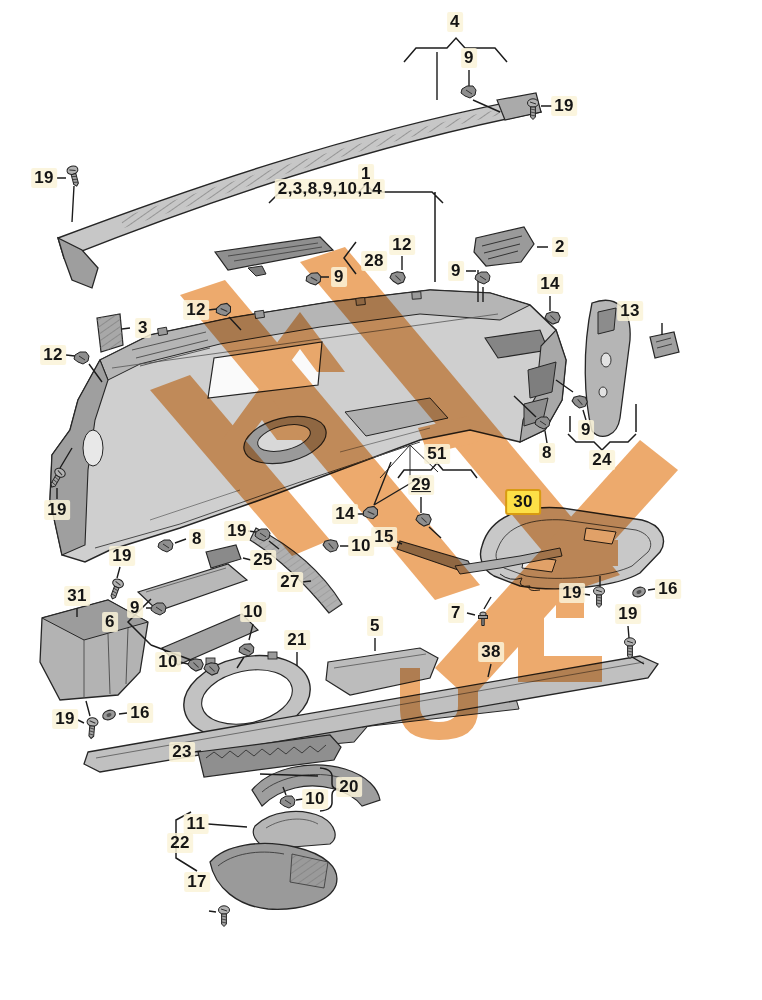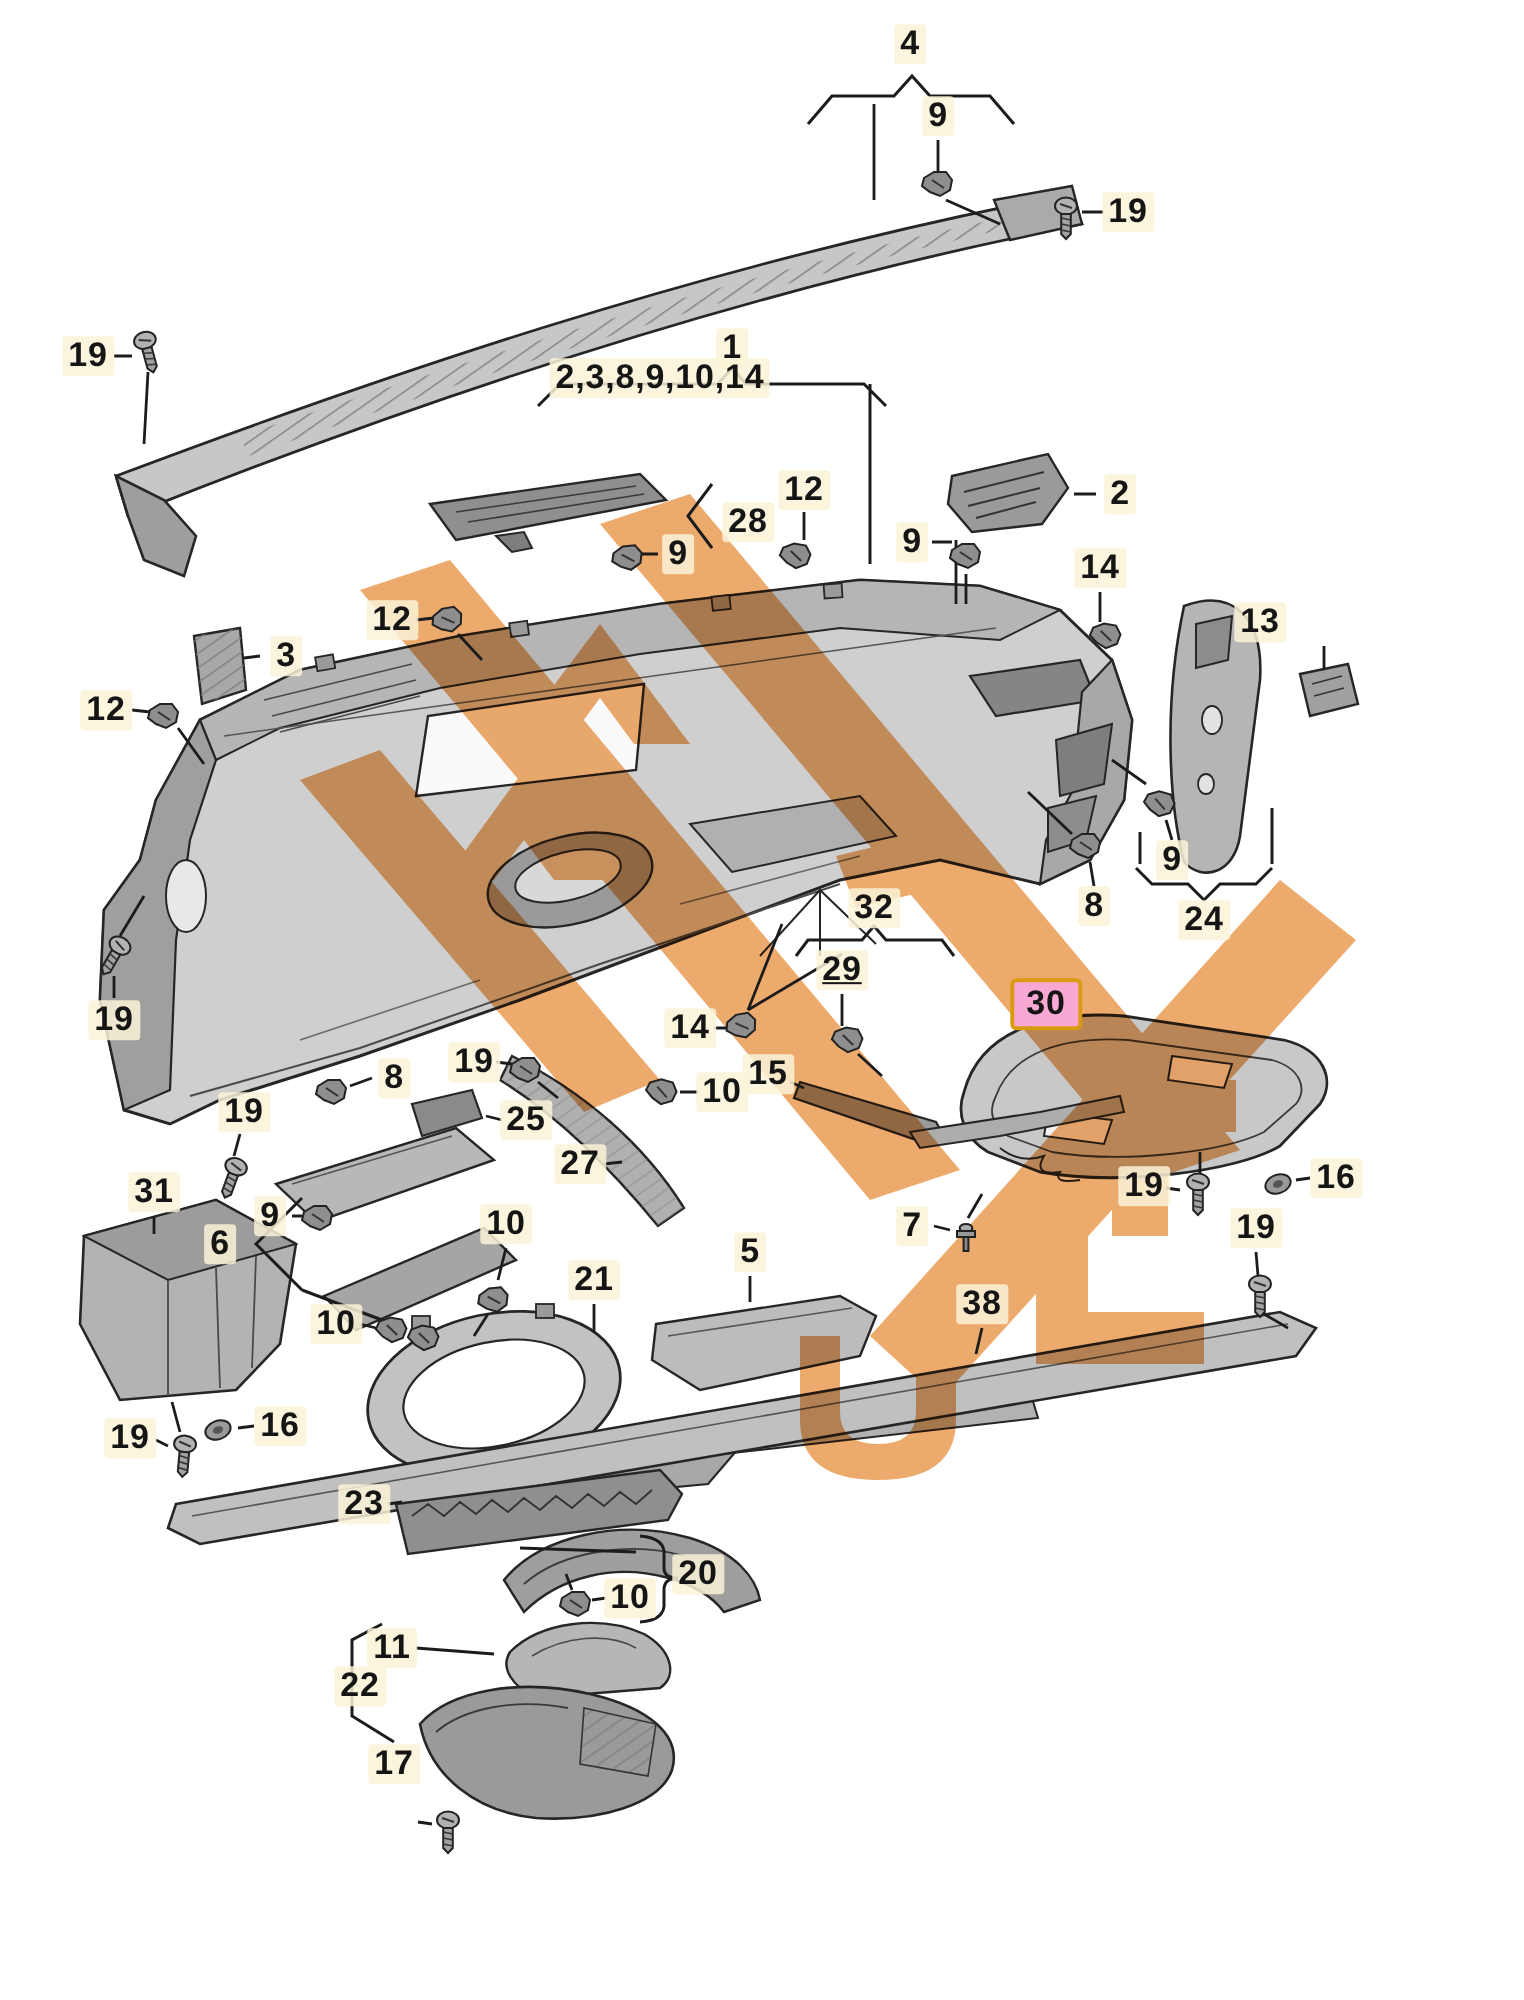--- a/index.html
+++ b/index.html
@@ -10,21 +10,21 @@
   }
   .stage svg{position:absolute;left:0;top:0;}
   #callout-layer{position:absolute;left:0;top:0;width:100%;height:100%;pointer-events:none;}
   .callout{
     position:absolute;transform:translate(-50%,-50%);
     font-weight:bold;font-size:17px;line-height:1.05;color:#151515;
     background:rgba(250,243,216,0.85);padding:1px 3px;border-radius:2px;
     white-space:nowrap;letter-spacing:0.4px;
   }
   .callout.highlighted{
-    background:#f9a8d4;border:2px solid #d89b12;padding:2px 6px;border-radius:3px;
+    background:#fde047;border:2px solid #d89b12;padding:2px 6px;border-radius:3px;
   }
 </style>
 </head>
 <body>
 
 <div class="stage">
 
 <svg width="762" height="1000" viewBox="0 0 762 1000">
   <defs>
     <pattern id="hatch" width="6" height="6" patternUnits="userSpaceOnUse" patternTransform="rotate(55)">
@@ -273,21 +273,21 @@
       <div class="callout" style="left: 560px; top: 247px;">2</div>
       <div class="callout" style="left: 550px; top: 284px;">14</div>
       <div class="callout" style="left: 630px; top: 311px;">13</div>
       <div class="callout" style="left: 196px; top: 310px;">12</div>
       <div class="callout" style="left: 143px; top: 328px;">3</div>
       <div class="callout" style="left: 53px; top: 355px;">12</div>
       <div class="callout" style="left: 586px; top: 430px;">9</div>
       <div class="callout" style="left: 547px; top: 453px;">8</div>
       <div class="callout" style="left: 602px; top: 460px;">24</div>
       <div class="callout" style="left: 57px; top: 510px;">19</div>
-      <div class="callout" style="left: 437px; top: 454px;">32</div>
+      <div class="callout" style="left: 437px; top: 454px;">51</div>
       <div class="callout" style="left: 421px; top: 485px; text-decoration: underline;">29</div>
       <div class="callout highlighted" style="left: 523px; top: 502px;">30</div>
       <div class="callout" style="left: 345px; top: 514px;">14</div>
       <div class="callout" style="left: 237px; top: 531px;">19</div>
       <div class="callout" style="left: 361px; top: 546px;">10</div>
       <div class="callout" style="left: 384px; top: 537px;">15</div>
       <div class="callout" style="left: 263px; top: 560px;">25</div>
       <div class="callout" style="left: 197px; top: 539px;">8</div>
       <div class="callout" style="left: 122px; top: 556px;">19</div>
       <div class="callout" style="left: 290px; top: 582px;">27</div>

